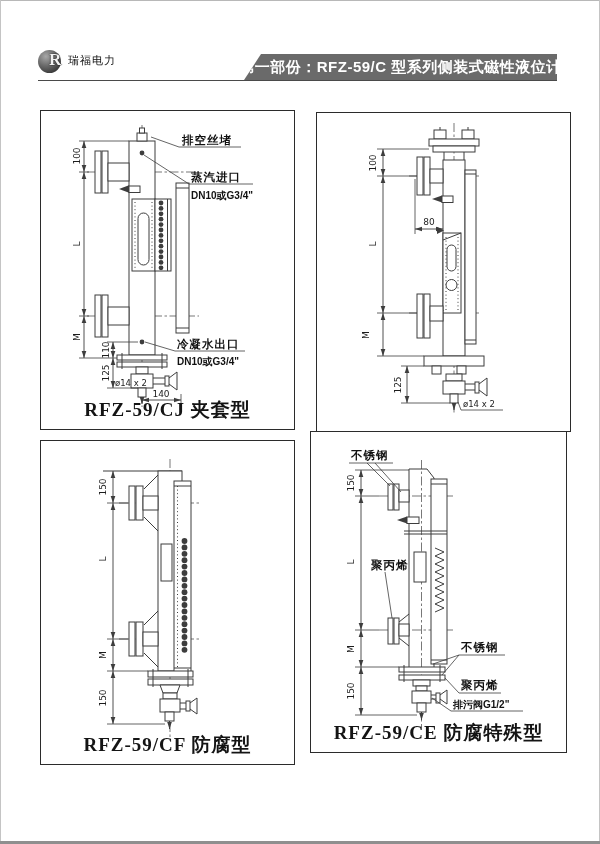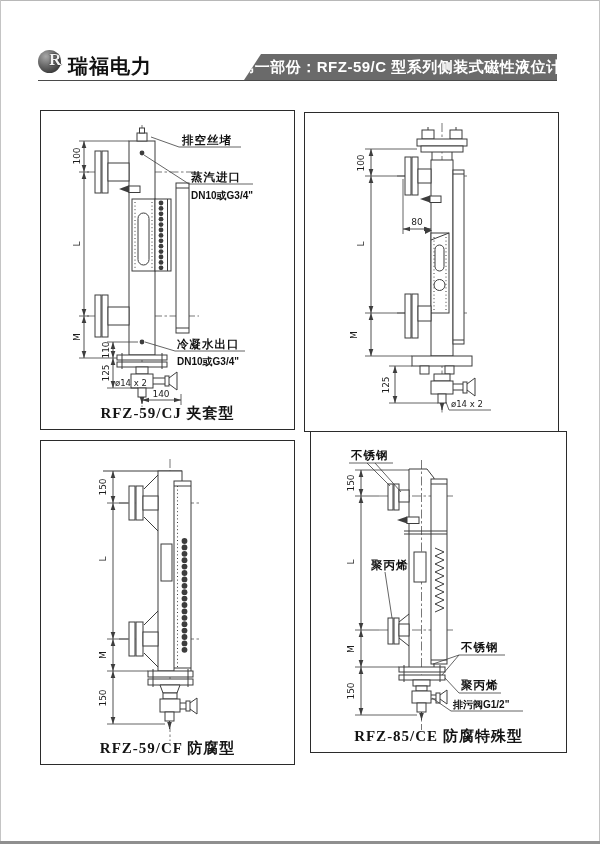--- a/index.html
+++ b/index.html
@@ -11,33 +11,33 @@
   .page-edge-left{position:absolute;left:0;top:0;width:1px;height:844px;background:#c4c4c4;}
   .page-edge-right{position:absolute;right:0;top:0;width:1px;height:844px;background:#c4c4c4;}
   .page-edge-bottom{position:absolute;left:0;bottom:0;width:600px;height:3px;background:#8f8f8f;}
 
   
   .logo-wrap{position:absolute;left:38px;top:49px;width:200px;height:26px;}
   .logo-circle{position:absolute;left:0;top:1px;width:23px;height:23px;border-radius:50%;
     background:radial-gradient(circle at 34% 28%, #a8a8a8 0%, #6d6d6d 40%, #1e1e1e 100%);}
   .logo-letter{position:absolute;left:11px;top:1px;font:bold 17px "Liberation Serif",serif;
     color:#f2f2f2;text-shadow:0 0 1px #000,0 0 1px #000;}
-  .company-name{position:absolute;left:30px;top:4px;font-weight:bold;font-size:20px;color:#111;
+  .company-name{position:absolute;left:30px;top:4px;font-weight:normal;font-size:11px;color:#111;
     letter-spacing:1px;white-space:nowrap;}
   .header-rule{position:absolute;left:38px;top:80px;width:519px;height:1px;background:#4a4a4a;}
   .banner{position:absolute;left:244px;top:54px;width:313px;height:26px;background:#6a6a6a;
     clip-path:polygon(17px 0,100% 0,100% 100%,0 100%);
     display:flex;align-items:center;justify-content:center;
     color:#fff;font-weight:bold;font-size:15px;letter-spacing:.5px;white-space:nowrap;}
 
   
   .panel{position:absolute;border:1.5px solid #2b2b2b;background:#fff;}
   .panel svg{position:absolute;left:0;top:0;}
   .caption{position:absolute;left:0;right:0;bottom:6px;text-align:center;
-    font-family:"Liberation Serif",serif;font-weight:bold;font-size:15px;color:#141414;
+    font-family:"Liberation Serif",serif;font-weight:bold;font-size:19px;color:#141414;
     letter-spacing:1px;white-space:nowrap;}
 
   
   .ln{fill:none;stroke:#3d3d3d;stroke-width:1;}
   .th{fill:none;stroke:#3d3d3d;stroke-width:.8;}
   .wf{fill:#ffffff;stroke:#3d3d3d;stroke-width:1;}
   .fl{fill:#3d3d3d;stroke:none;}
   .cl{fill:none;stroke:#3d3d3d;stroke-width:.7;stroke-dasharray:9 2.5 2.5 2.5;}
   .dot{fill:none;stroke:#3d3d3d;stroke-width:1;stroke-dasharray:1 2.6;}
   .dl{fill:none;stroke:#3d3d3d;stroke-width:.9;marker-start:url(#as);marker-end:url(#ae);}
@@ -167,21 +167,21 @@
       <text class="zh" x="150" y="70">蒸汽进口</text>
       <text class="en" x="150" y="88">DN10或G3/4"</text>
       <path class="th" d="M104,231 L134,240 L204,240"></path>
       <text class="zh" x="136" y="237">冷凝水出口</text>
       <text class="en" x="136" y="254">DN10或G3/4"</text>
     </g>
   </svg>
   <div class="caption">RFZ-59/CJ 夹套型</div>
 </div>
 
-<div class="panel" style="left:304px;top:112px;width:253px;height:318px">
+<div class="panel" style="left:316px;top:112px;width:253px;height:318px">
   <svg width="253" height="318" viewBox="0 0 253 318">
     <g>
       <line class="cl" x1="137" y1="10" x2="137" y2="300"></line>
       <line class="cl" x1="92" y1="63" x2="162" y2="63"></line>
       <line class="cl" x1="92" y1="200" x2="162" y2="200"></line>
     </g>
     <g>
       <line class="ln" x1="123" y1="14" x2="123" y2="26"></line>
       <line class="ln" x1="151" y1="14" x2="151" y2="26"></line>
       <rect class="wf" x="117" y="17" width="12" height="9"></rect>
@@ -410,14 +410,14 @@
       <line class="th" x1="148" y1="223" x2="122" y2="232"></line>
       <line class="th" x1="148" y1="223" x2="131" y2="243"></line>
       <text class="zh" x="150" y="257">聚丙烯</text>
       <line class="th" x1="148" y1="261" x2="190" y2="261"></line>
       <line class="th" x1="148" y1="261" x2="134" y2="246"></line>
       <text class="en" x="142" y="276">排污阀G1/2"</text>
       <line class="th" x1="140" y1="279" x2="212" y2="279"></line>
       <line class="th" x1="140" y1="279" x2="121" y2="266"></line>
     </g>
   </svg>
-  <div class="caption">RFZ-85/CE 防腐特殊型</div>
+  <div class="caption">RFZ-59/CE 防腐特殊型</div>
 </div>
 
 </body></html>

